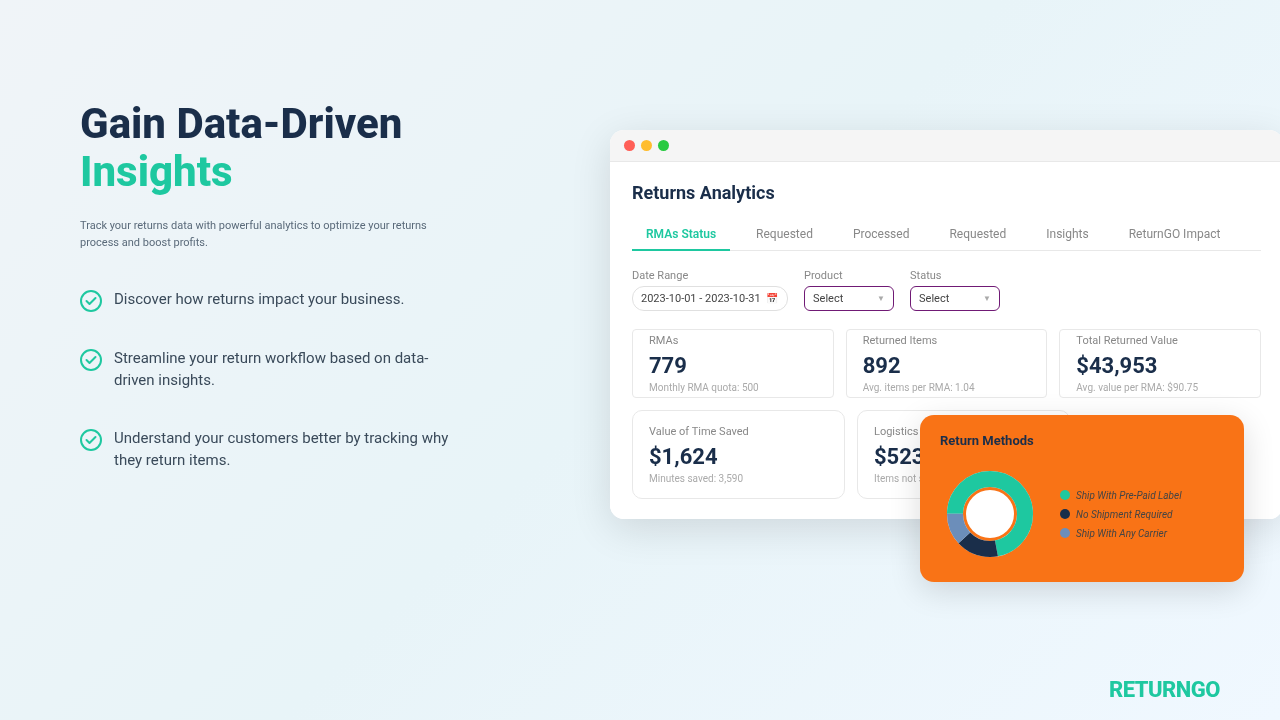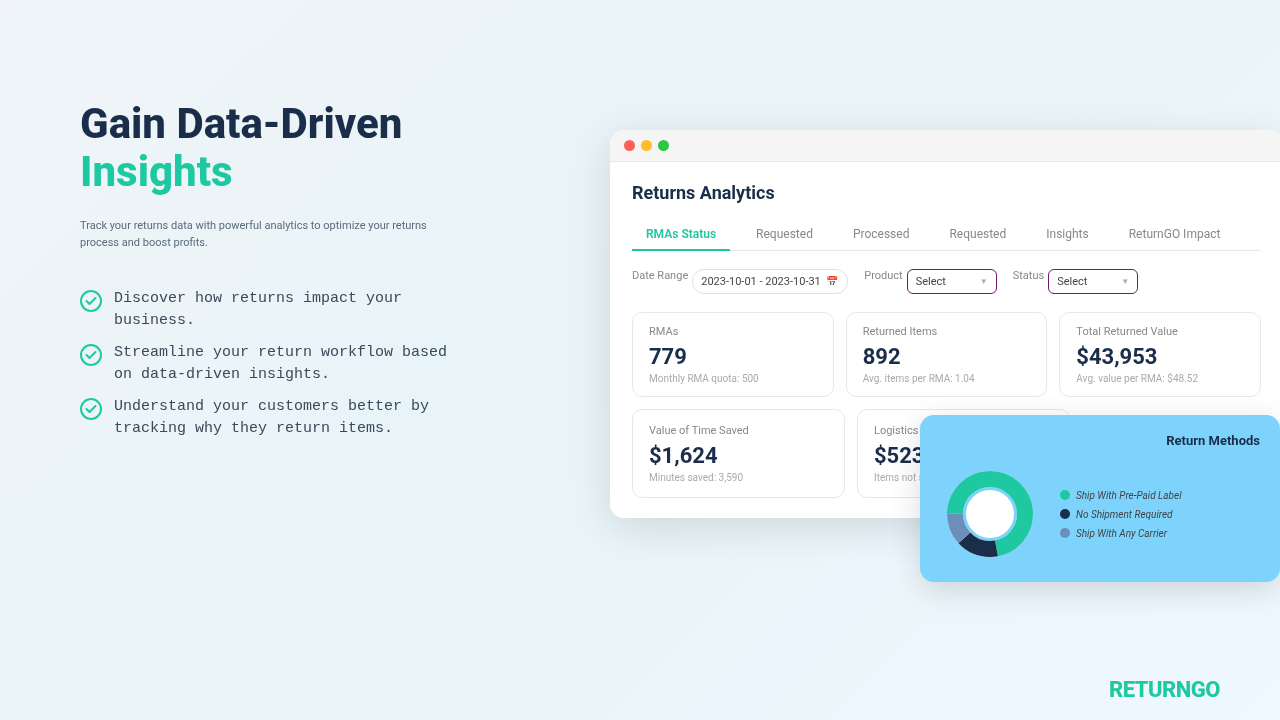--- a/index.html
+++ b/index.html
@@ -37,22 +37,21 @@
       color: #5a6a7a;
       line-height: 1.6;
       margin-bottom: 36px;
       max-width: 380px;
     }
 
     .feature-list {
       list-style: none;
       display: flex;
       flex-direction: column;
-      gap: 9px;
-      font-family: Liberation Mono, monospace;
+      gap: 35px;
     }
 
     .feature-item {
       display: flex;
       align-items: flex-start;
       gap: 12px;
     }
 
     .check-icon {
       width: 22px;
@@ -138,20 +137,21 @@
     
     .filters-row {
       display: flex;
       gap: 16px;
       align-items: flex-end;
       margin-bottom: 18px;
     }
 
     .filter-group {
       display: flex;
+      flex-direction: column;
       gap: 4px;
     }
 
     .filter-label {
       font-size: 11px;
       color: #888;
     }
 
     .filter-input {
       display: flex;
@@ -182,22 +182,22 @@
     .metrics-row {
       display: flex;
       gap: 12px;
       margin-bottom: 12px;
     }
 
     .metric-card {
       flex: 1;
       background: white;
       border: 1px solid #e8e8e8;
-      border-radius: 10px;
-      padding: 12px 16px;
+      border-radius: 4px;
+      padding: 4px 16px;
     }
 
     .metric-label {
       font-size: 11px;
       color: #888;
       margin-bottom: 6px;
     }
 
     .metric-value {
       font-size: 22px;
@@ -223,27 +223,26 @@
       border: 1px solid #e8e8e8;
       border-radius: 10px;
       padding: 14px 16px;
     }
 
     
     .return-methods-card {
       position: absolute;
       left: 920px;
       top: 415px;
-      width: 360px;
-      background: #7dd3fc;
+      width: 324px;
+      background: #f97316;
       border-radius: 14px;
       box-shadow: 0 8px 32px rgba(0,0,0,0.14);
       padding: 18px 20px;
       z-index: 10;
-      text-align: right;
     }
 
     .return-methods-title {
       font-size: 13px;
       font-weight: 700;
       color: #1a2e4a;
       margin-bottom: 16px;
     }
 
     .donut-legend-row {
@@ -390,21 +389,21 @@
         <div class="metric-sub">Monthly RMA quota: 500</div>
       </div>
       <div class="metric-card">
         <div class="metric-label">Returned Items</div>
         <div class="metric-value">892</div>
         <div class="metric-sub">Avg. items per RMA: 1.04</div>
       </div>
       <div class="metric-card">
         <div class="metric-label">Total Returned Value</div>
         <div class="metric-value">$43,953</div>
-        <div class="metric-sub">Avg. value per RMA: $48.52</div>
+        <div class="metric-sub">Avg. value per RMA: $90.75</div>
       </div>
     </div>
 
     <div class="metrics-row2">
       <div class="metric-card2">
         <div class="metric-label">Value of Time Saved</div>
         <div class="metric-value">$1,624</div>
         <div class="metric-sub">Minutes saved: 3,590</div>
       </div>
       <div class="metric-card2">

